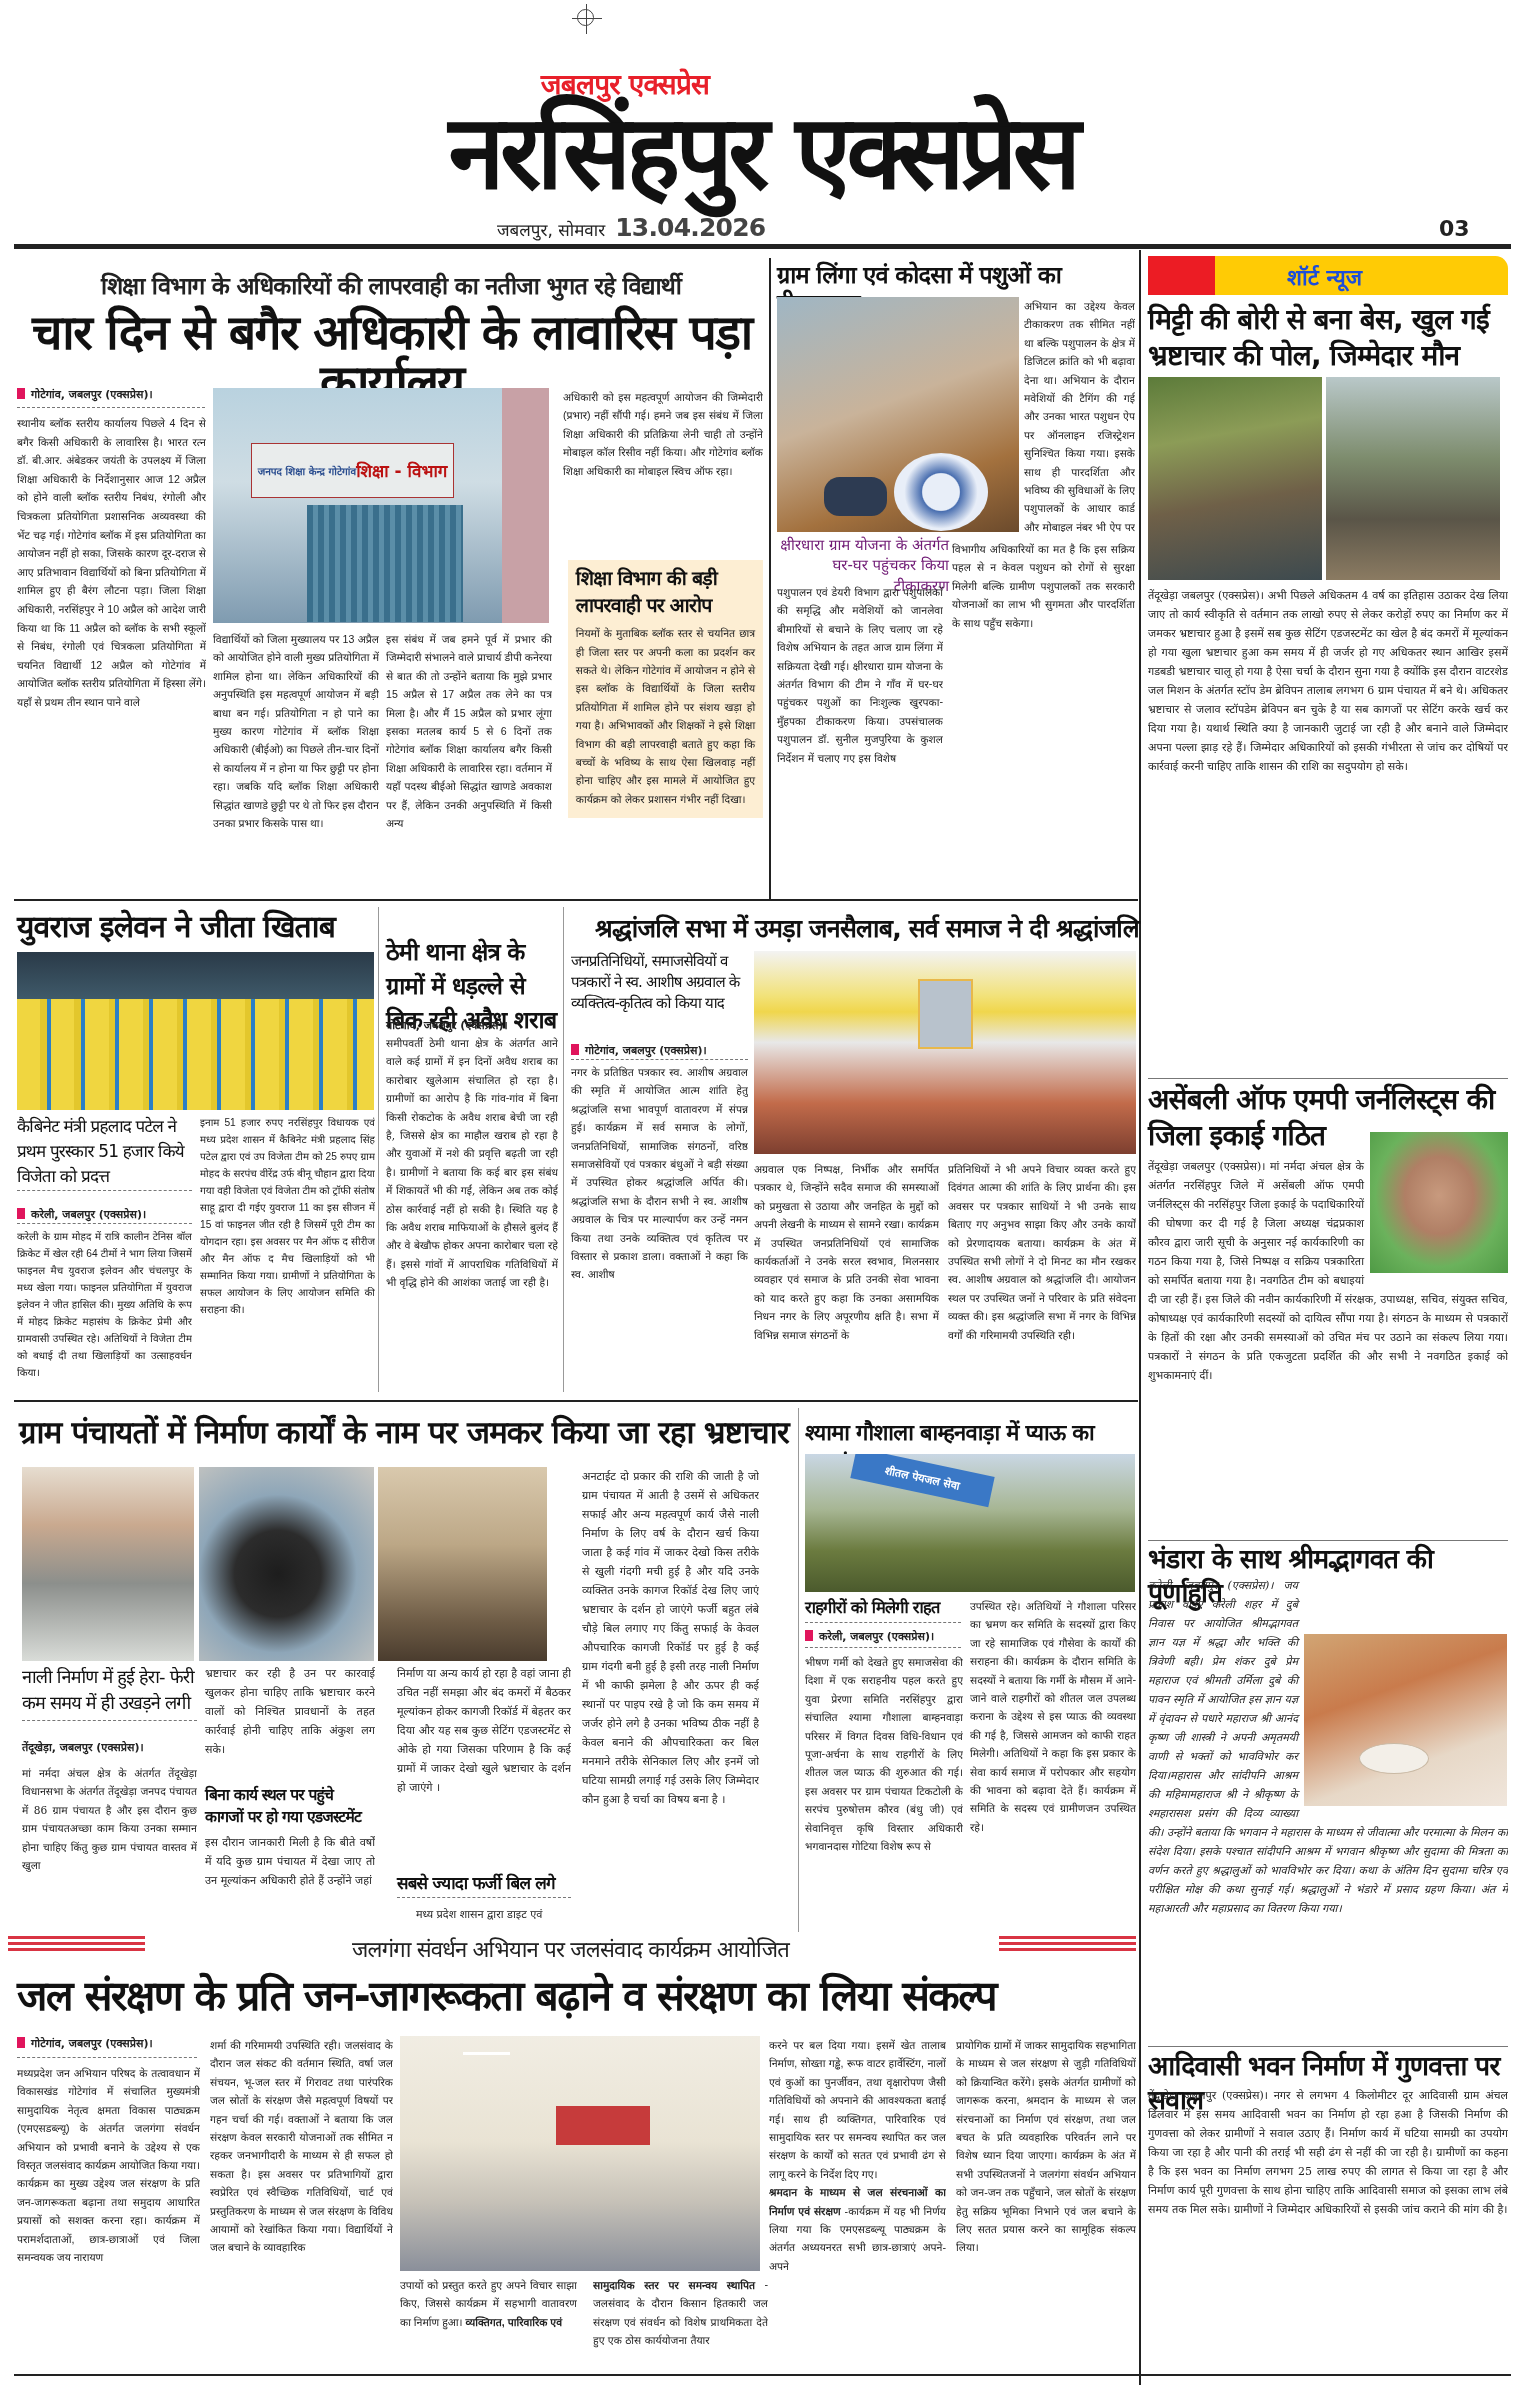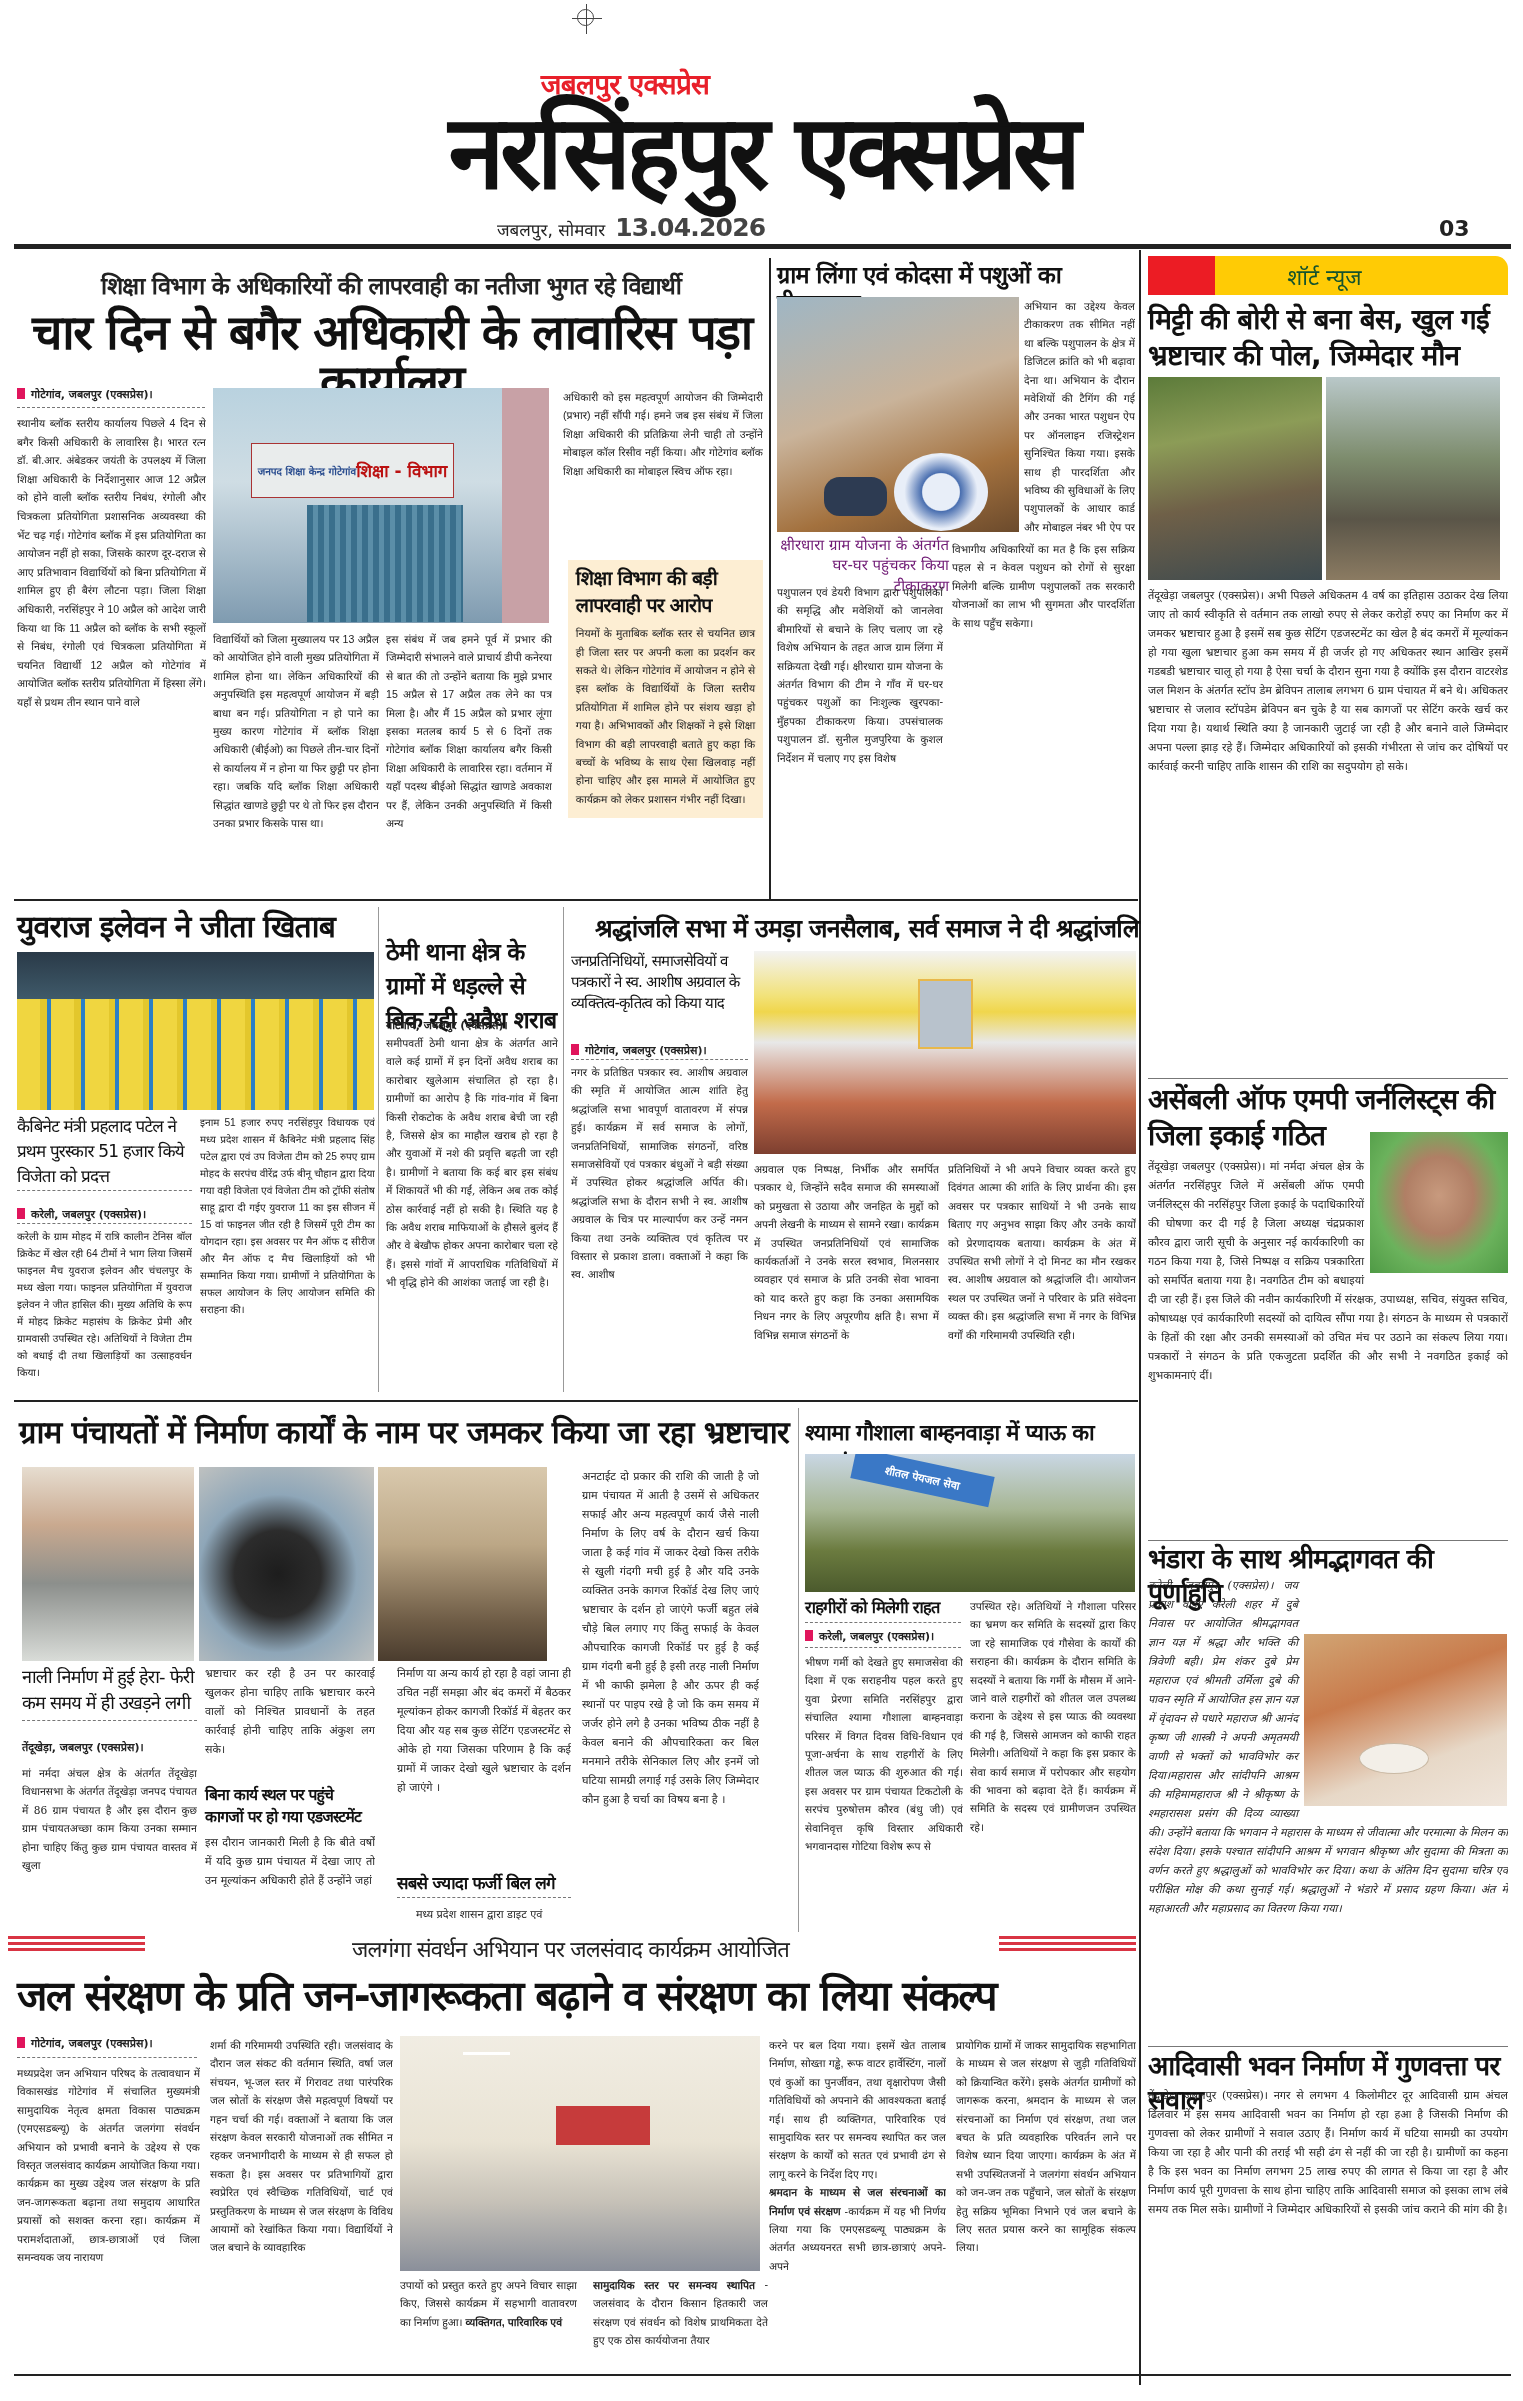--- a/index.html
+++ b/index.html
@@ -31,21 +31,21 @@
   .byline .sq { width: 7.8px; height: 11px; background: #e0155c; display: inline-block; }
 
   .body { position: absolute; font-family: "DejaVu Serif", serif; font-size: 11.3px; line-height: 19.5px; color: #222; text-align: justify; overflow: hidden; }
   .body.cond { font-family: "Liberation Sans", sans-serif; font-size: 11.7px; line-height: 19.5px; }
 
   .photo { position: absolute; overflow: hidden; }
   .caption { position: absolute; font-weight: normal; font-size: 17px; color: #701a75; line-height: 22px; text-align: right; }
 
   .shortnews-bar { position: absolute; left: 1148px; top: 256px; width: 360px; height: 39px; display: flex; }
   .shortnews-bar .red { width: 67px; background: #ec1c24; }
-  .shortnews-bar .yellow { flex: 1; background: #ffcb05; border-top-right-radius: 12.5px; display: flex; align-items: center; justify-content: center; font-size: 22px; font-weight: normal; color: #14532d; padding-right: 74px; }
+  .shortnews-bar .yellow { flex: 1; background: #ffcb05; border-top-right-radius: 12.5px; display: flex; align-items: center; justify-content: center; font-size: 22px; font-weight: bold; color: #1d4ed8; padding-right: 74px; }
 
   .sidebox { position: absolute; left: 568px; top: 560px; width: 195px; height: 258px; background: #fdeed3; }
 
   .red-stripes { position: absolute; width: 137px; height: 15.6px; }
   .red-stripes span { display: block; height: 3.1px; background: #d93443; margin-bottom: 3.1px; }
 
   .byline-plain { position: absolute; font-size: 11px; font-weight: bold; color: #222; }
 </style>
 </head>
 <body>

